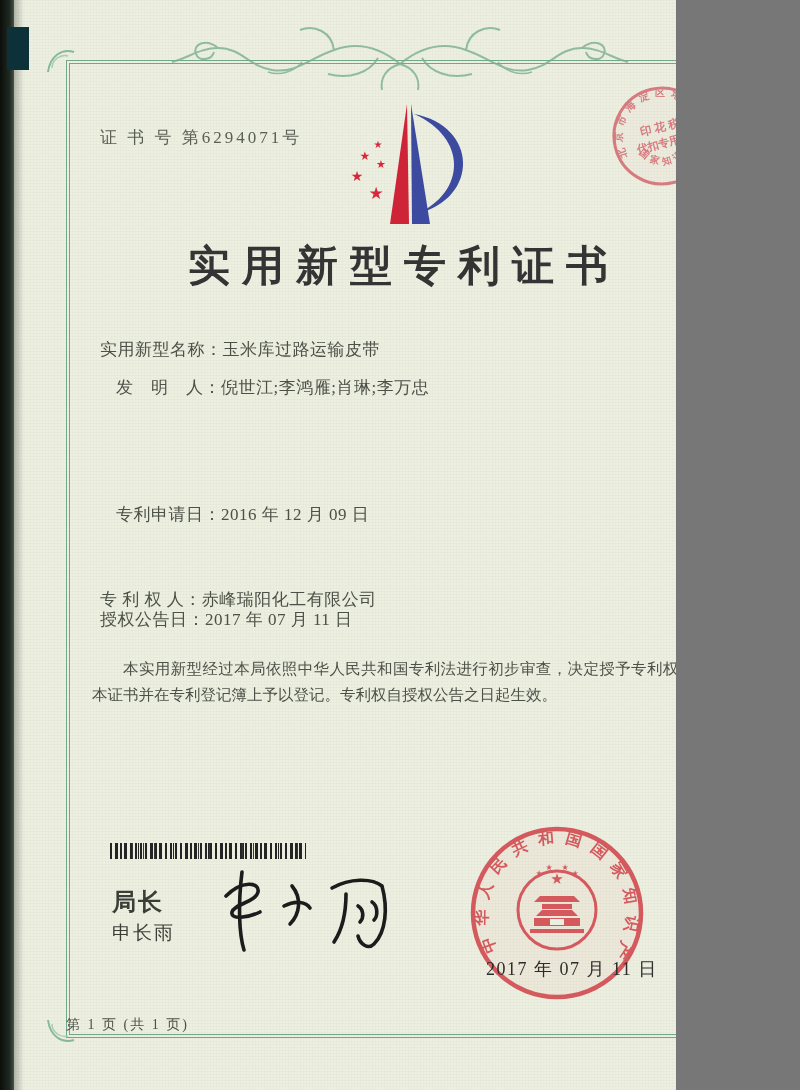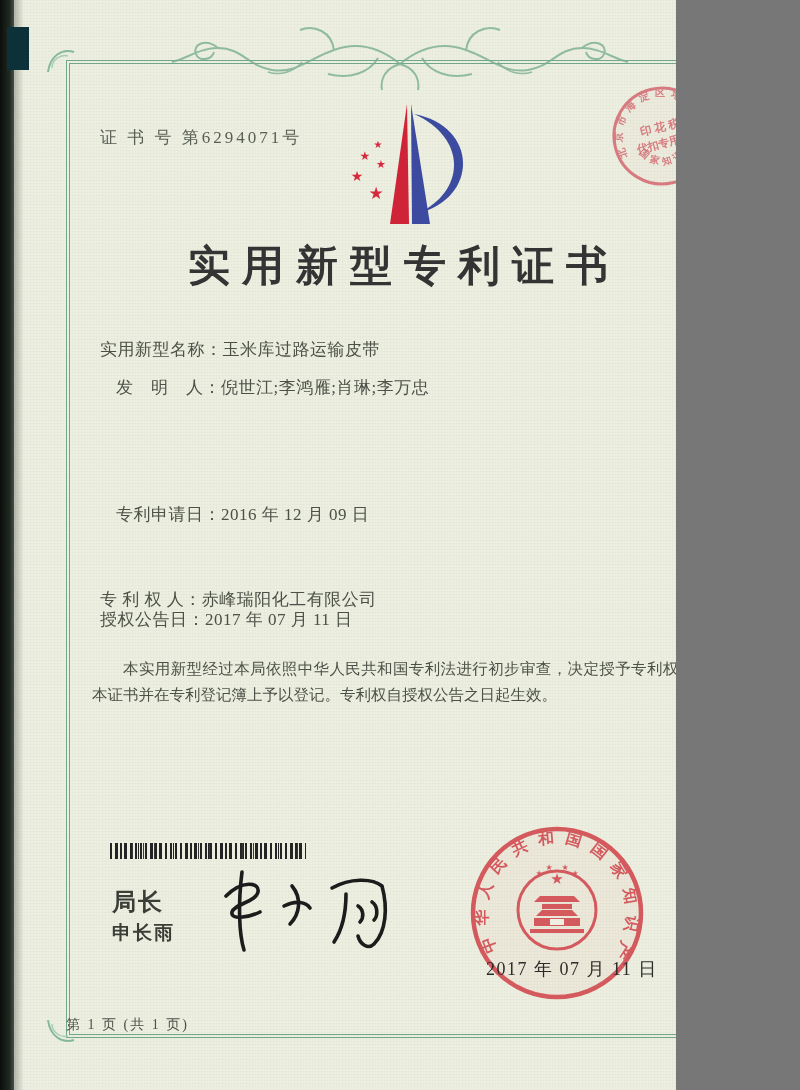--- a/index.html
+++ b/index.html
@@ -23,21 +23,21 @@
          letter-spacing:12px;color:#343434;}
   .field{left:100px;width:600px;font-size:17px;color:#4c5147;letter-spacing:.5px;white-space:nowrap;}
   .paras{left:84px;top:648px;width:650px;font-size:15.5px;line-height:25.5px;color:#4c5147;text-align:justify;}
   .paras p{margin:8px;text-indent:2em;}
   .barcode{left:110px;top:843px;width:196px;height:16px;background-color:transparent;
     background-image:
       repeating-linear-gradient(90deg,#242424 0 2px,transparent 2px 5px),
       repeating-linear-gradient(90deg,#242424 0 1px,transparent 1px 7px),
       repeating-linear-gradient(90deg,rgba(36,36,36,.9) 0 1px,transparent 1px 11px);}
   .signer-title{left:112px;top:886px;font-size:24px;font-weight:700;color:#3b3e37;letter-spacing:2px;}
-  .signer-name{left:112px;top:920px;font-size:19px;font-weight:700;color:#3b3e37;letter-spacing:2px;}
+  .signer-name{left:112px;top:920px;font-size:19px;font-weight:400;color:#3b3e37;letter-spacing:2px;}
   .issue-date{left:486px;top:957px;font-size:18px;letter-spacing:1.5px;color:#2e2c2a;z-index:6;}
   .footer{left:66px;top:1016px;width:676px;text-align:left;font-size:14px;letter-spacing:2px;color:#4c5147;}
   .seal-main{left:462px;top:818px;z-index:5;}
   .seal-tax{left:596px;top:70px;transform:rotate(-14deg);}
   .logo{left:320px;top:98px;}
   .signature{left:212px;top:856px;z-index:2;}
   .flourish-top{left:160px;top:18px;}
   .curl{width:36px;height:36px;}
 </style>
 </head>

